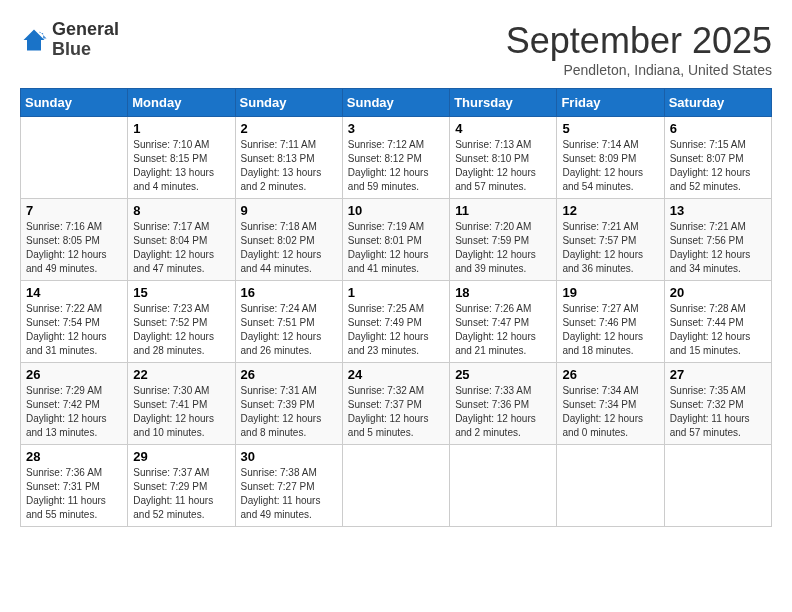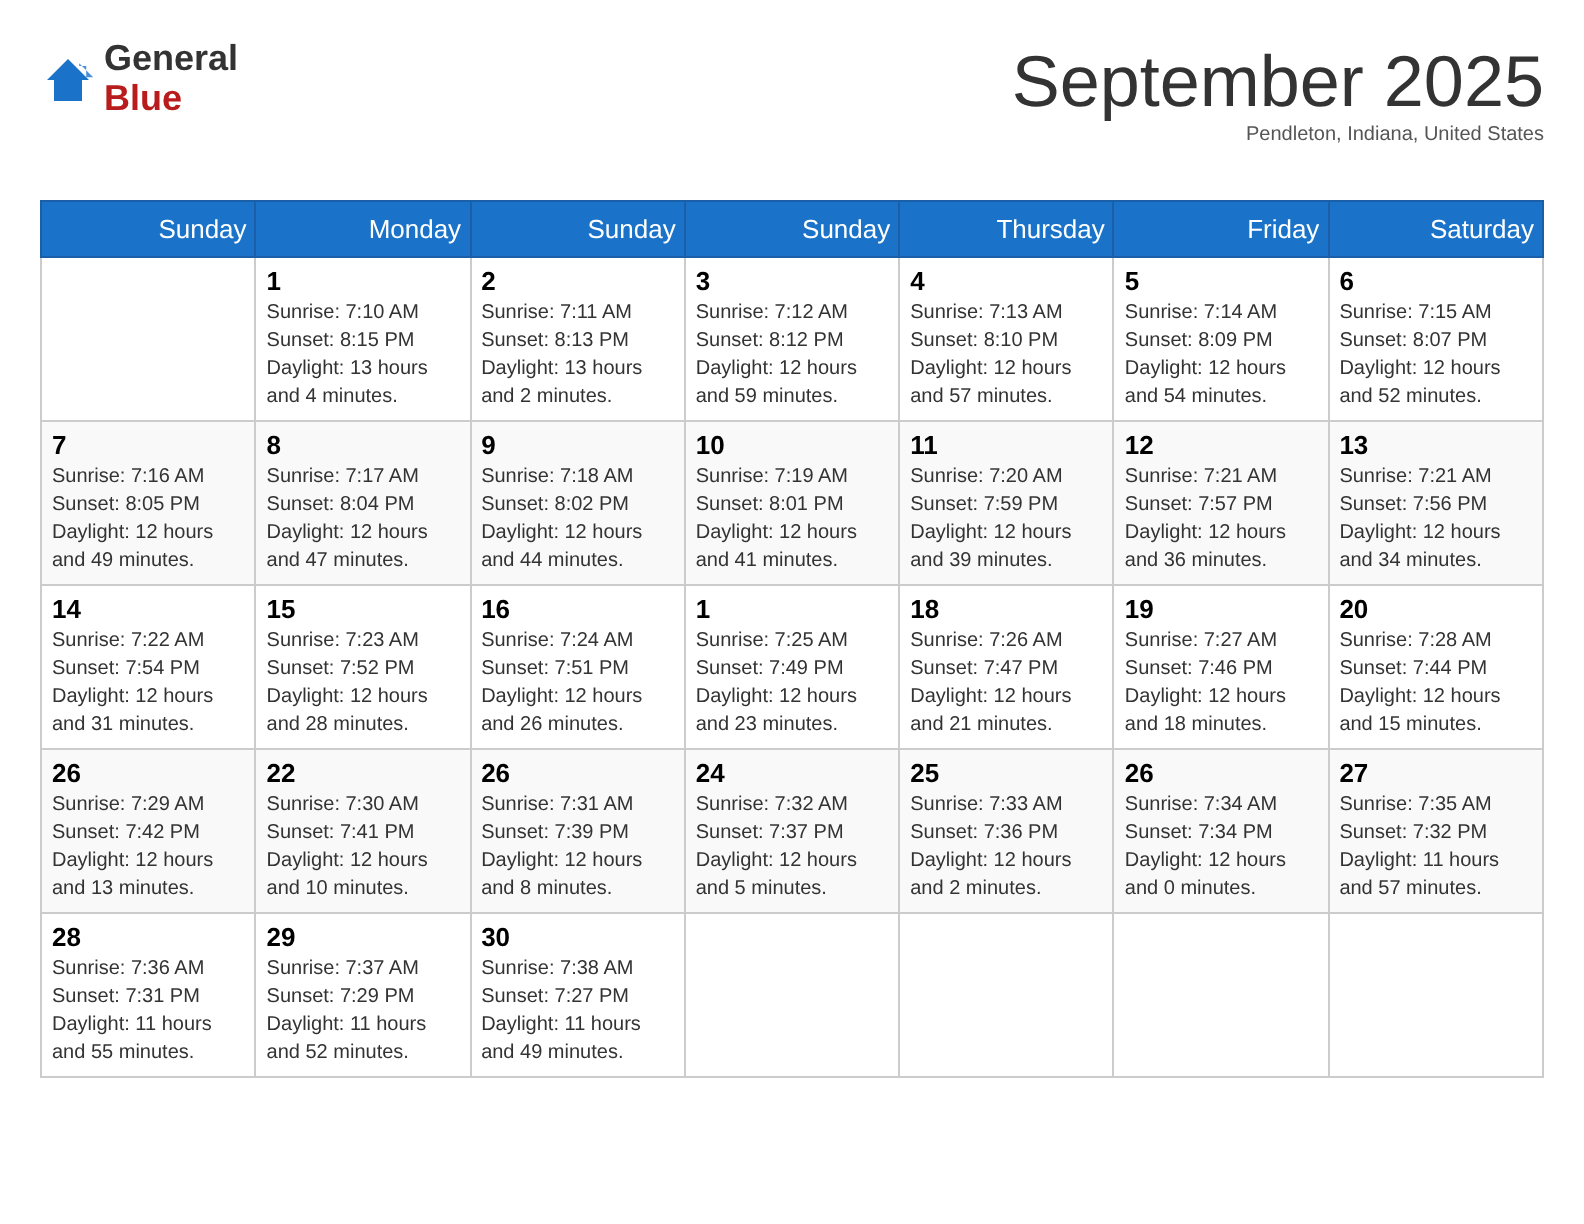--- a/index.html
+++ b/index.html
@@ -7,65 +7,65 @@
       font-family: Arial, sans-serif;
       background: #fff;
       width: 792px;
       min-height: 612px;
       padding: 20px;
     }
     .header {
       display: flex;
       justify-content: space-between;
       align-items: flex-start;
-      margin-bottom: 27px;
+      margin-bottom: 10px;
     }
     .logo {
       display: flex;
       align-items: center;
       gap: 4px;
     }
     .logo-text {
       font-size: 18px;
       font-weight: bold;
       color: #333;
       line-height: 1.1;
     }
     .logo-text span {
-      color: #b91c1c;
+      color: #404040;
     }
     .logo-icon {
       width: 28px;
       height: 28px;
     }
     .title-block {
       text-align: right;
     }
     .month-title {
       font-size: 36px;
       font-weight: normal;
       color: #333;
       text-align: center;
     }
     .location {
-      font-size: 10px;
+      font-size: 14px;
       color: #555;
     }
     table {
       width: 100%;
       border-collapse: collapse;
       font-size: 11px;
     }
     thead tr th {
       background-color: #1a73c8;
       color: #fff;
       padding: 6px 4px;
-      text-align: right;
+      text-align: left;
       font-size: 13px;
-      font-weight: normal;
+      font-weight: bold;
       border: 1px solid #1a5fa8;
     }
     tbody tr td {
       border: 1px solid #ccc;
       vertical-align: top;
       padding: 4px 5px;
       height: 80px;
       width: 107px;
     }
     .day-number {

